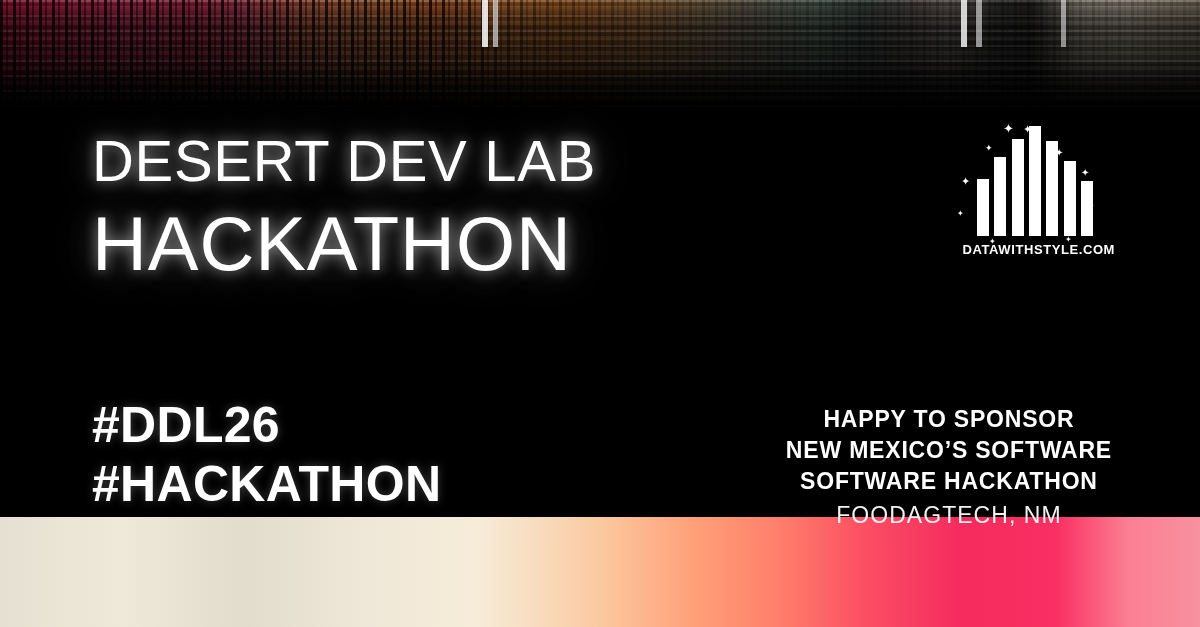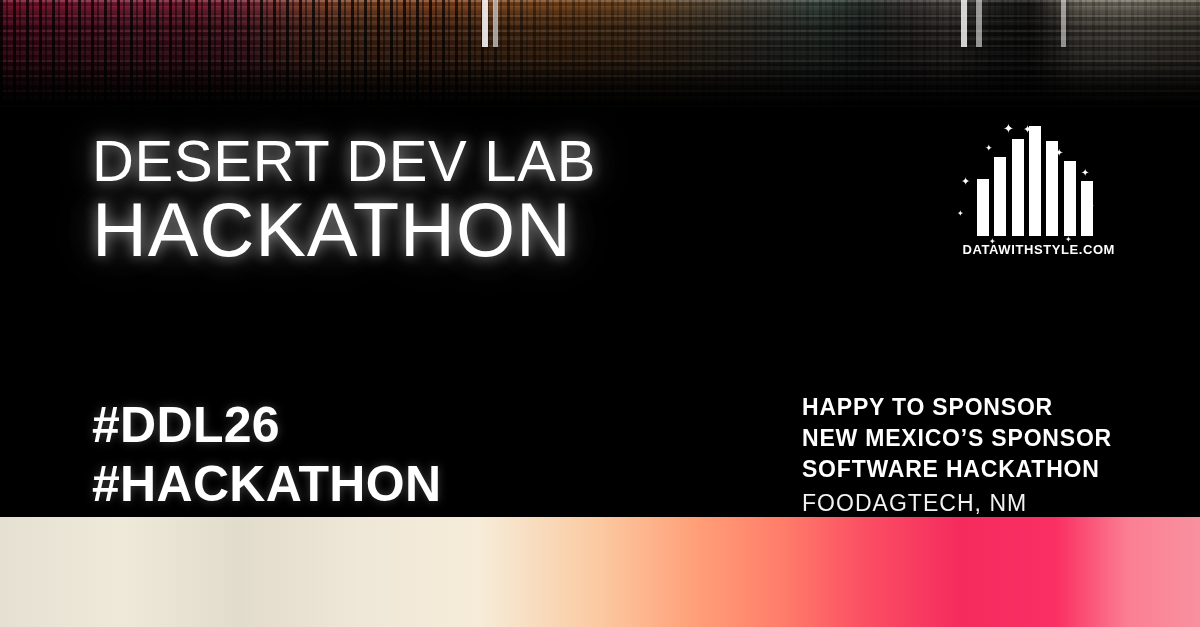--- a/index.html
+++ b/index.html
@@ -121,29 +121,29 @@
   }
 
   
   .headline{position:absolute;left:92px;top:132px;}
   .headline .l1,.headline .l2{
     color:#fff;font-weight:300;letter-spacing:.012em;line-height:1;
     text-shadow:0 0 14px rgba(255,255,255,.55),0 0 34px rgba(255,255,255,.30),0 0 60px rgba(255,255,255,.16);
     white-space:nowrap;
   }
   .headline .l1{font-size:58px;}
-  .headline .l2{font-size:76px;margin-top:2px;}
+  .headline .l2{font-size:76px;margin-top:16px;}
 
   .tags{position:absolute;left:92px;top:396px;}
   .tags .t{
     color:#fff;font-size:50px;font-weight:bold;letter-spacing:.006em;line-height:1.18;white-space:nowrap;
     text-shadow:0 0 10px rgba(255,255,255,.25);
   }
 
-  .sponsor{position:absolute;right:88px;top:392px;text-align:left;}
+  .sponsor{position:absolute;right:88px;top:404px;text-align:center;}
   .sponsor .s{
     color:#fff;font-size:23px;font-weight:bold;letter-spacing:.035em;line-height:1.34;white-space:nowrap;
   }
   .sponsor .city{
     color:#f2f2f2;font-size:23px;font-weight:400;letter-spacing:.045em;line-height:1.34;
     white-space:nowrap;margin-top:4px;
   }
 
   
   .logo{position:absolute;left:955px;top:118px;width:160px;height:150px;}
@@ -183,21 +183,21 @@
     <div class="l2">HACKATHON</div>
   </div>
 
   <div class="tags">
     <div class="t">#DDL26</div>
     <div class="t">#HACKATHON</div>
   </div>
 
   <div class="sponsor">
     <div class="s">HAPPY TO SPONSOR</div>
-    <div class="s">NEW MEXICO’S SPONSOR</div>
+    <div class="s">NEW MEXICO’S SOFTWARE</div>
     <div class="s">SOFTWARE HACKATHON</div>
     <div class="city">FOODAGTECH, NM</div>
   </div>
 
   <div class="logo">
     <div class="logo-chart" id="logo-chart">
         <div class="bar" style="height: 52%;"></div>
         <div class="bar" style="height: 72%;"></div>
         <div class="bar" style="height: 88%;"></div>
         <div class="bar" style="height: 100%;"></div>

